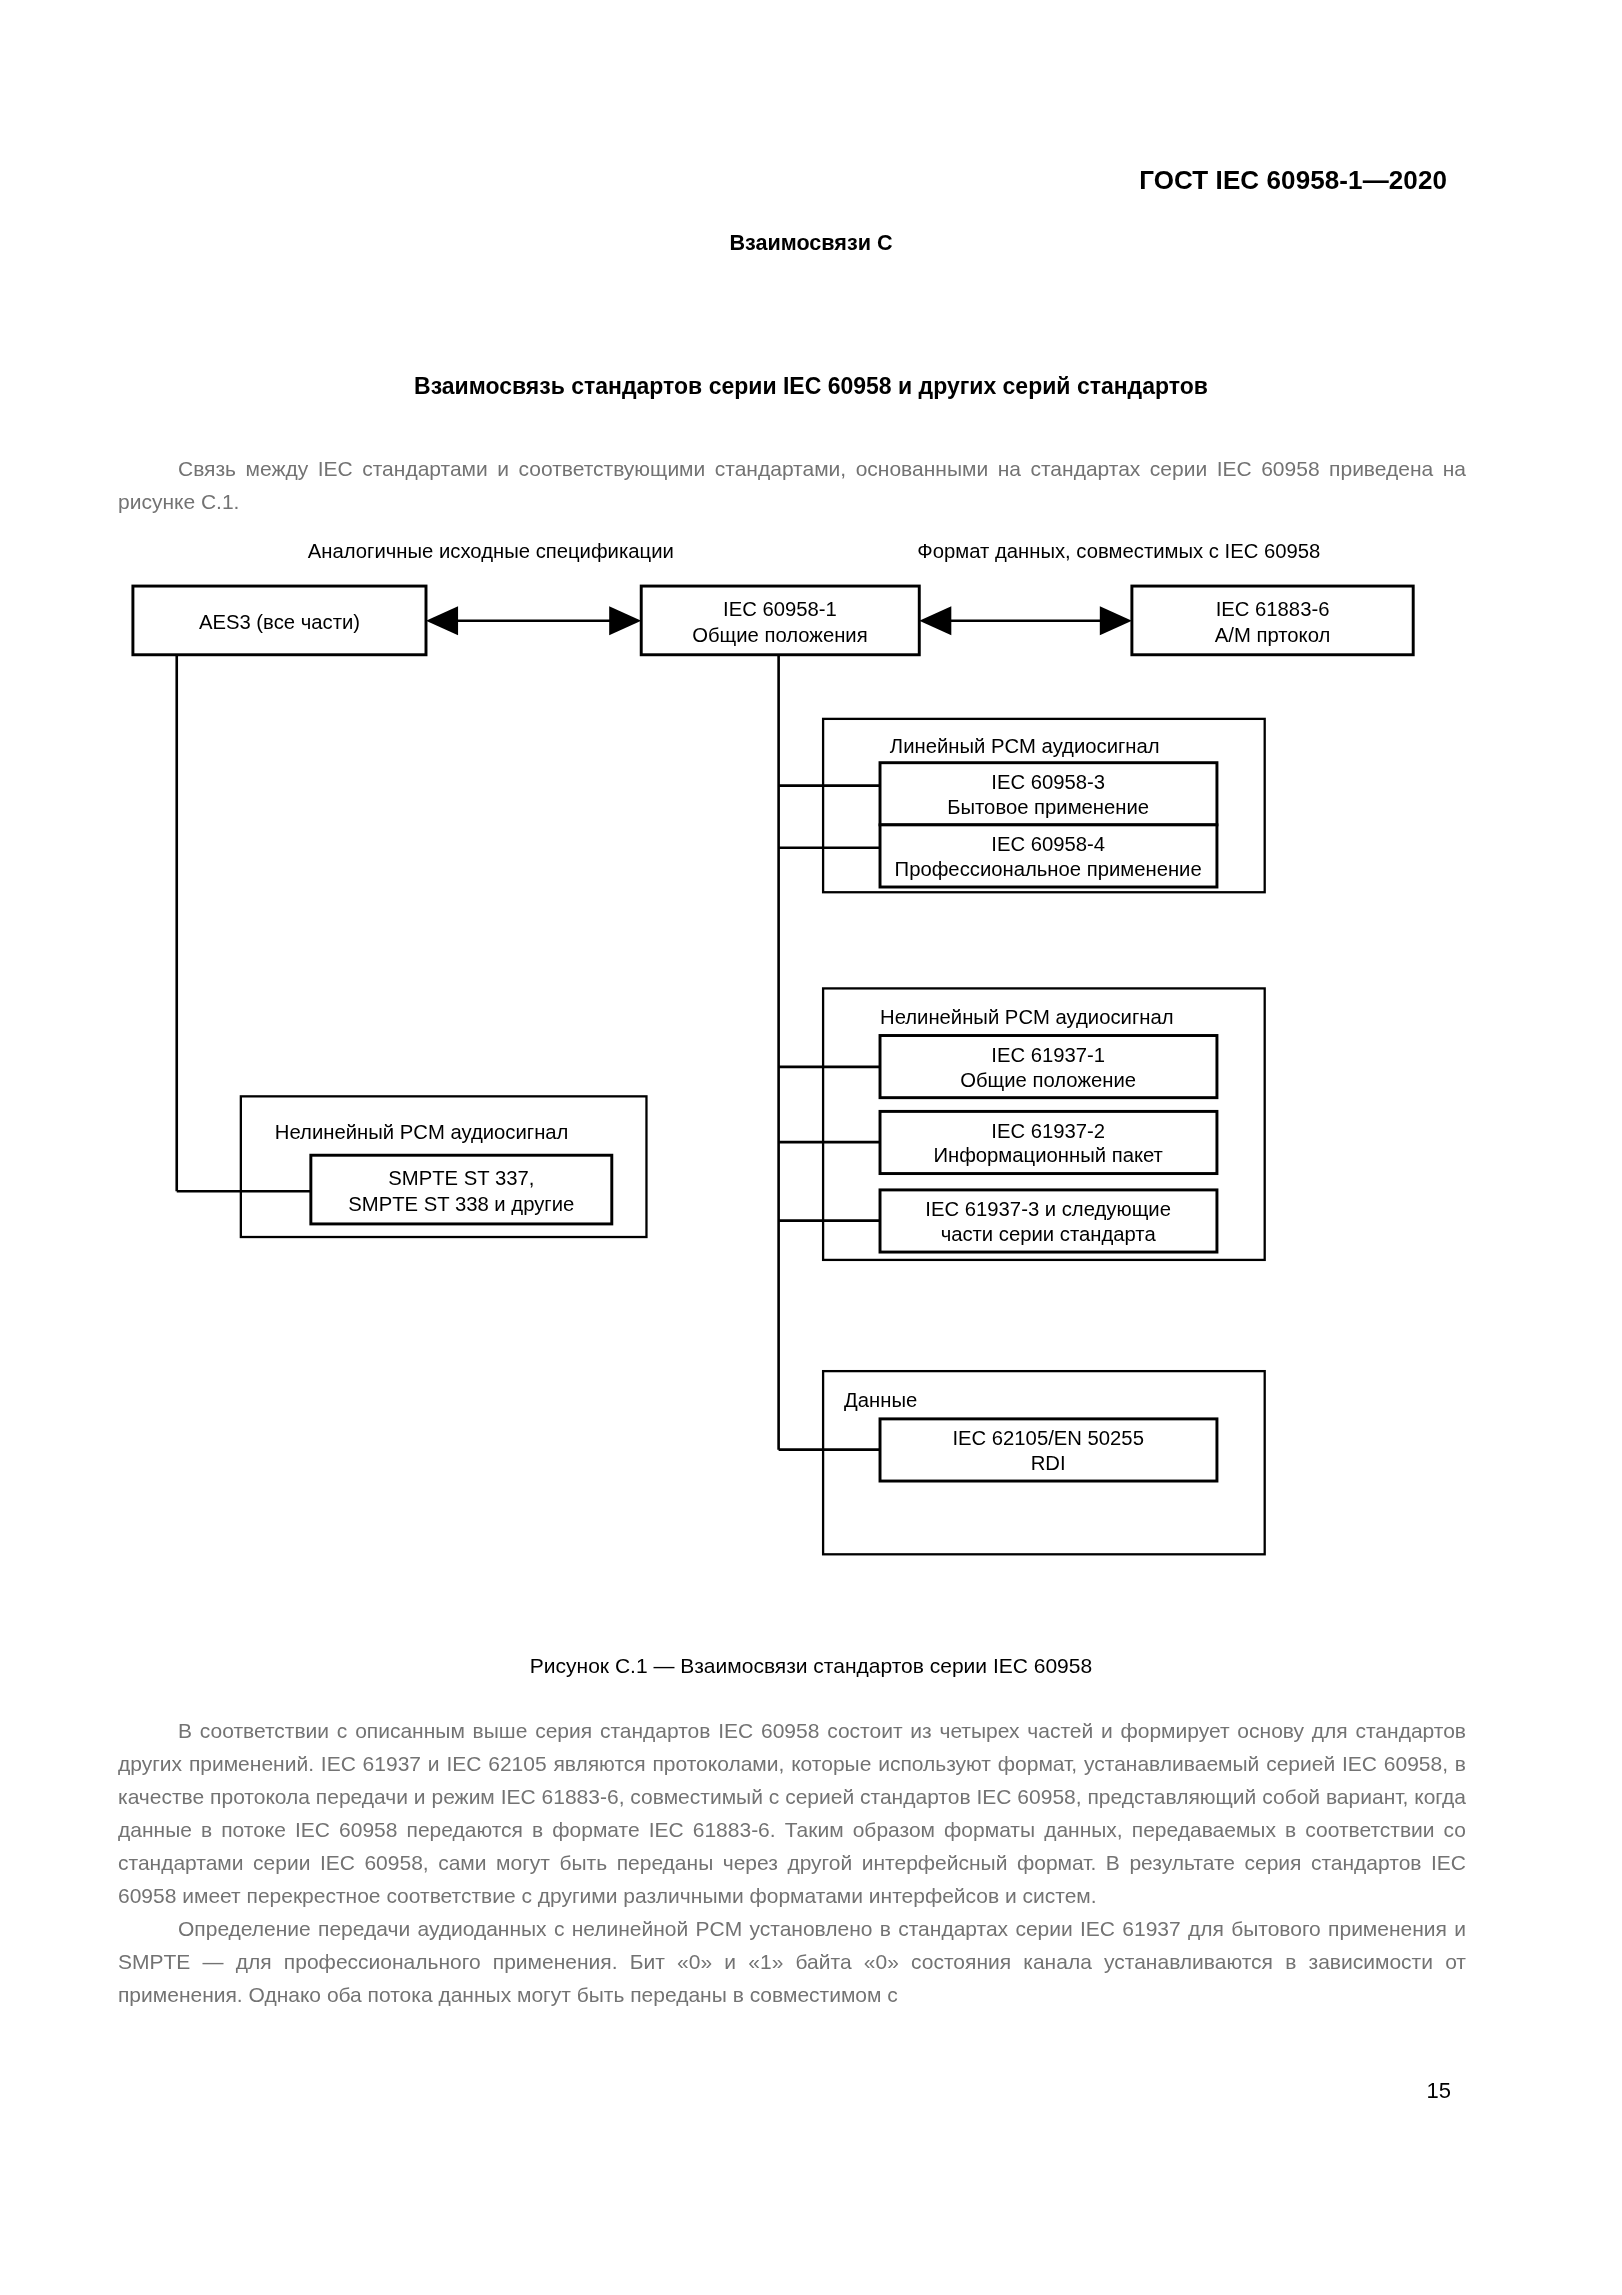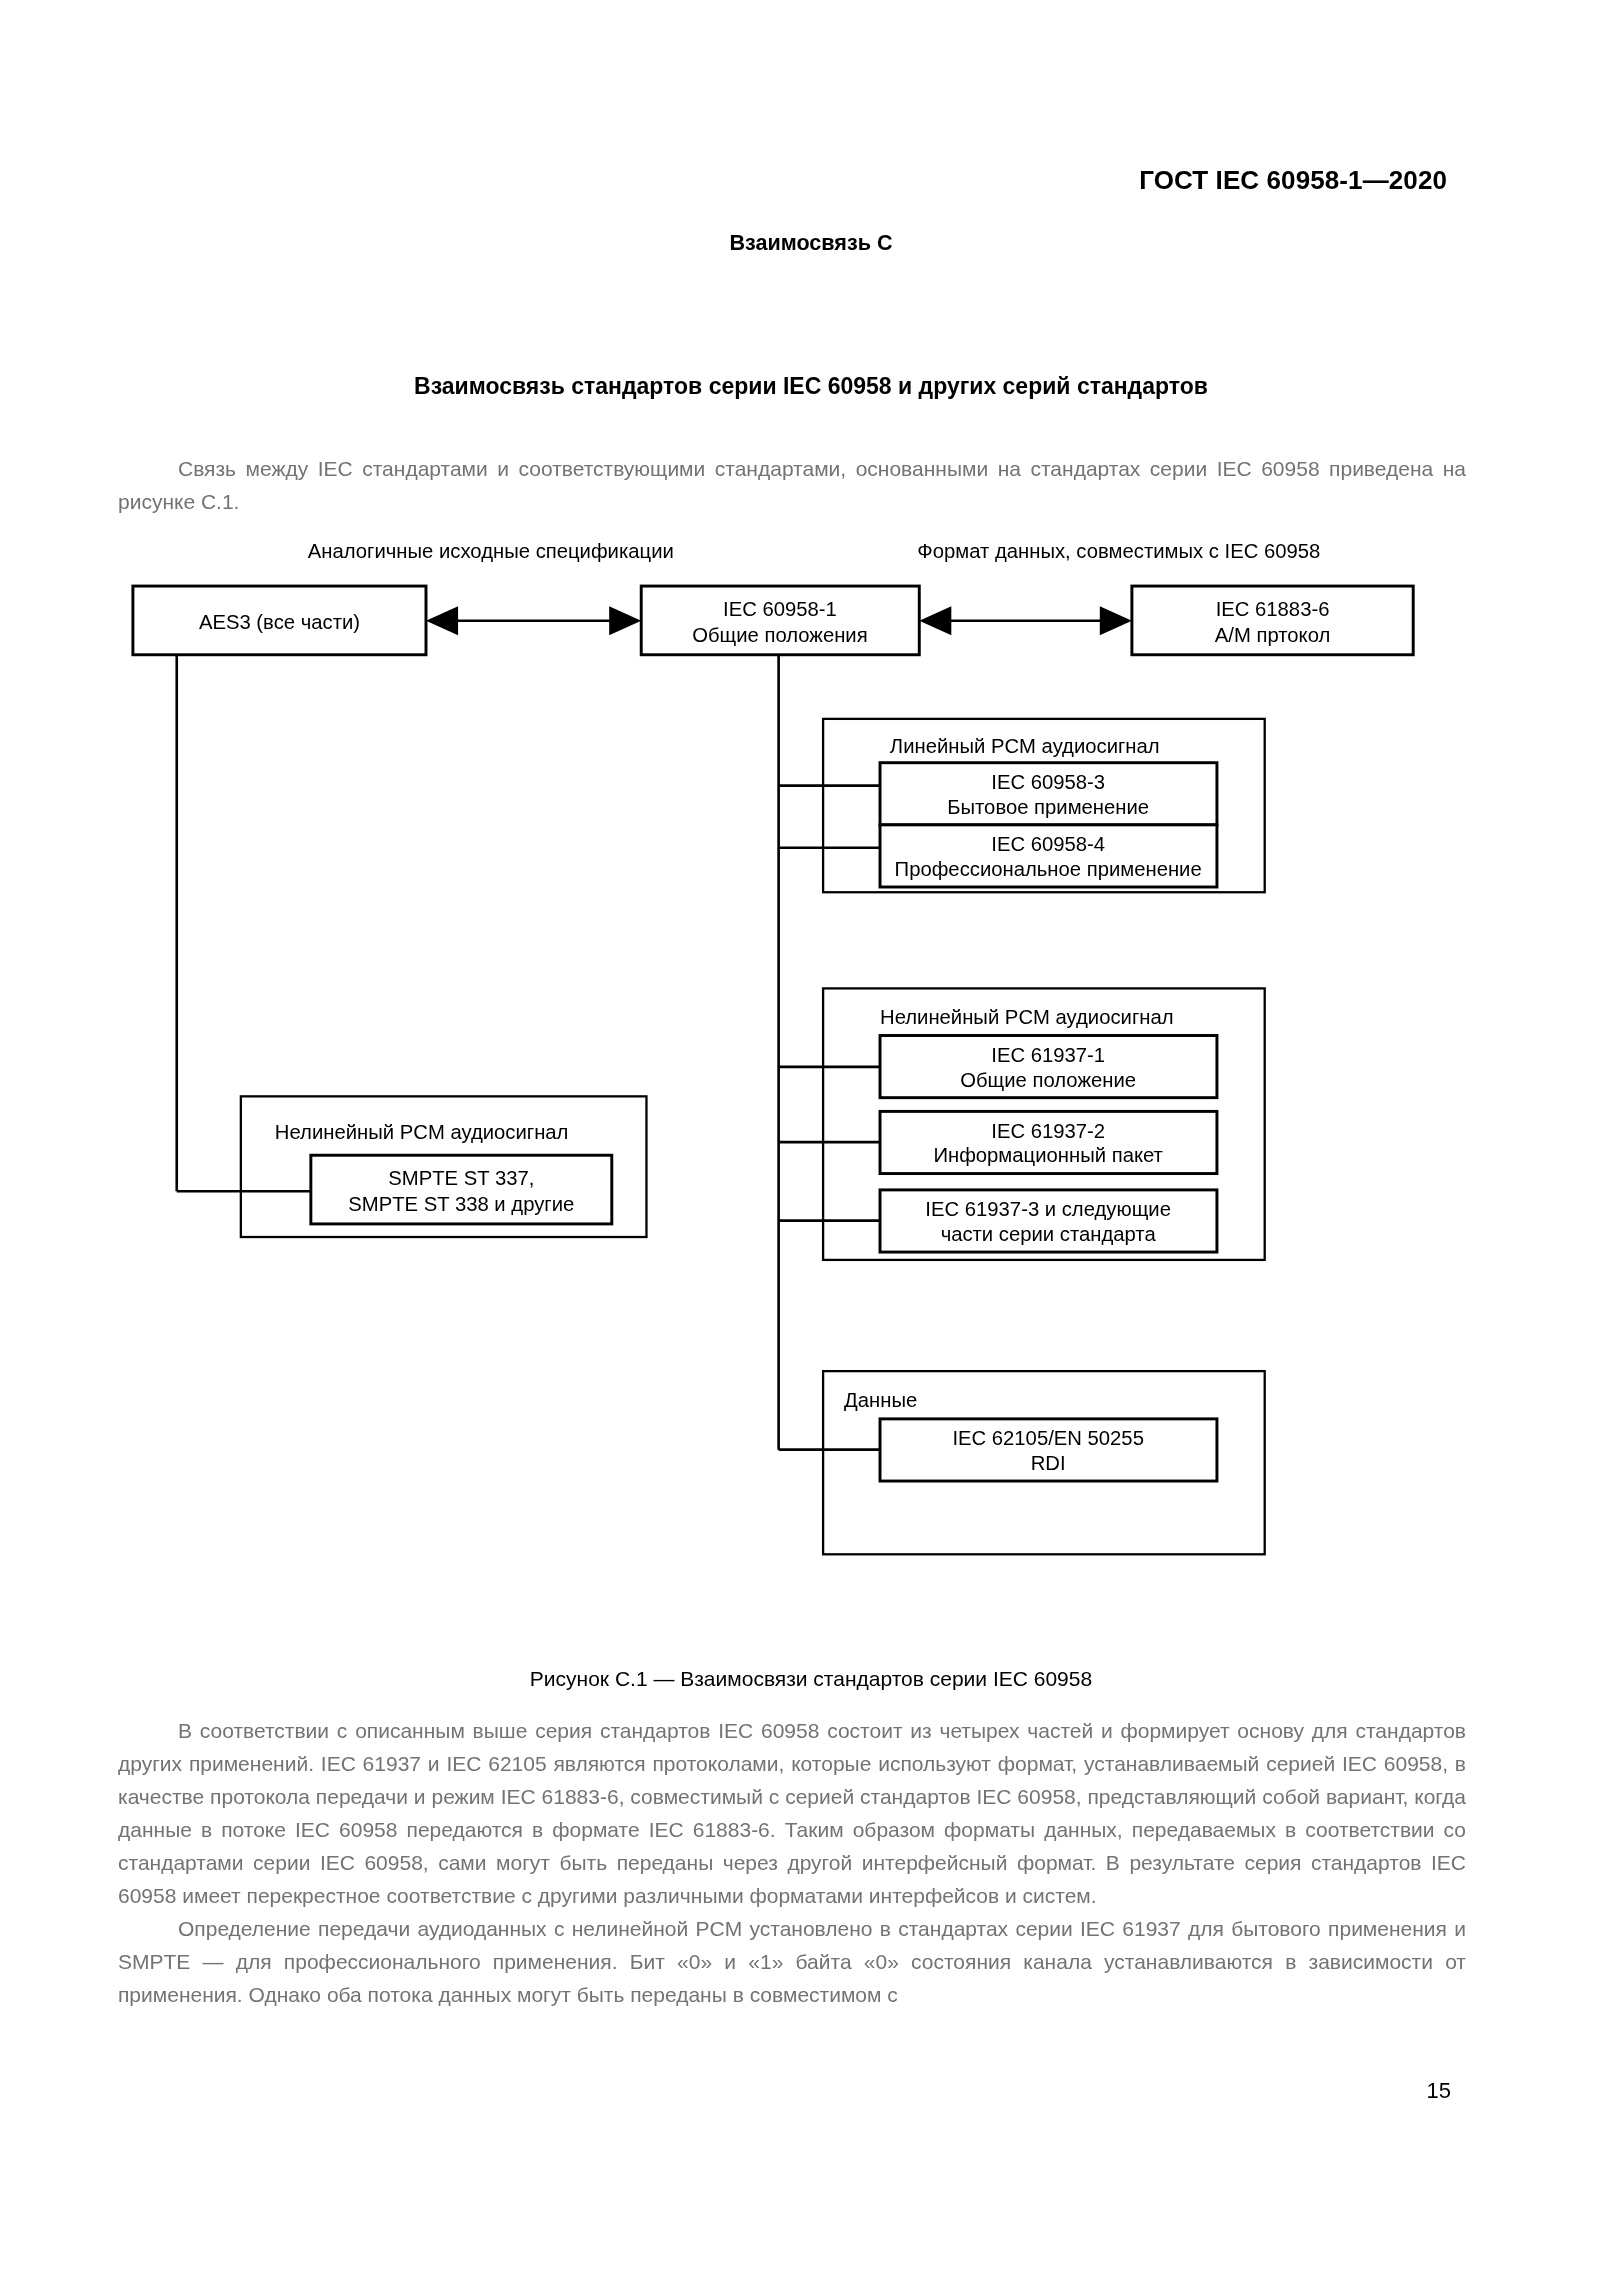--- a/index.html
+++ b/index.html
@@ -75,21 +75,20 @@
   }
   .para.tail p { margin: 0; text-indent: 60px; text-align: justify; }
 
   .fig-caption {
     position: absolute;
     top: 1654px;
     left: 0;
     width: 1622px;
     text-align: center;
     font-size: 21px;
-    margin-top: 13px;
   }
 
   .page-number {
     position: absolute;
     top: 2078px;
     right: 171px;
     font-size: 22px;
   }
 
   
@@ -123,21 +122,21 @@
   .ln { stroke: #000000; stroke-width: 4; fill: none; }
 </style>
 </head>
 <body>
 
 <div class="page">
 
   <div class="doc-header">ГОСТ IEC 60958-1—2020</div>
 
   <div class="annex-block">
-    <div>Взаимосвязь С</div>
+    <div>Взаимосвязи С</div>
   </div>
 
   <div class="section-title">Взаимосвязь стандартов серии IEC 60958 и других серий стандартов</div>
 
   <div class="para intro">
     <span class="indent">Связь между IEC стандартами и соответствующими стандартами, основанными на стандартах серии IEC 60958 приведена на рисунке С.1.</span>
   </div>
 
   <div class="diagram">
     <svg width="1622" height="1086" viewBox="0 0 2479 1660" xmlns="http://www.w3.org/2000/svg">

